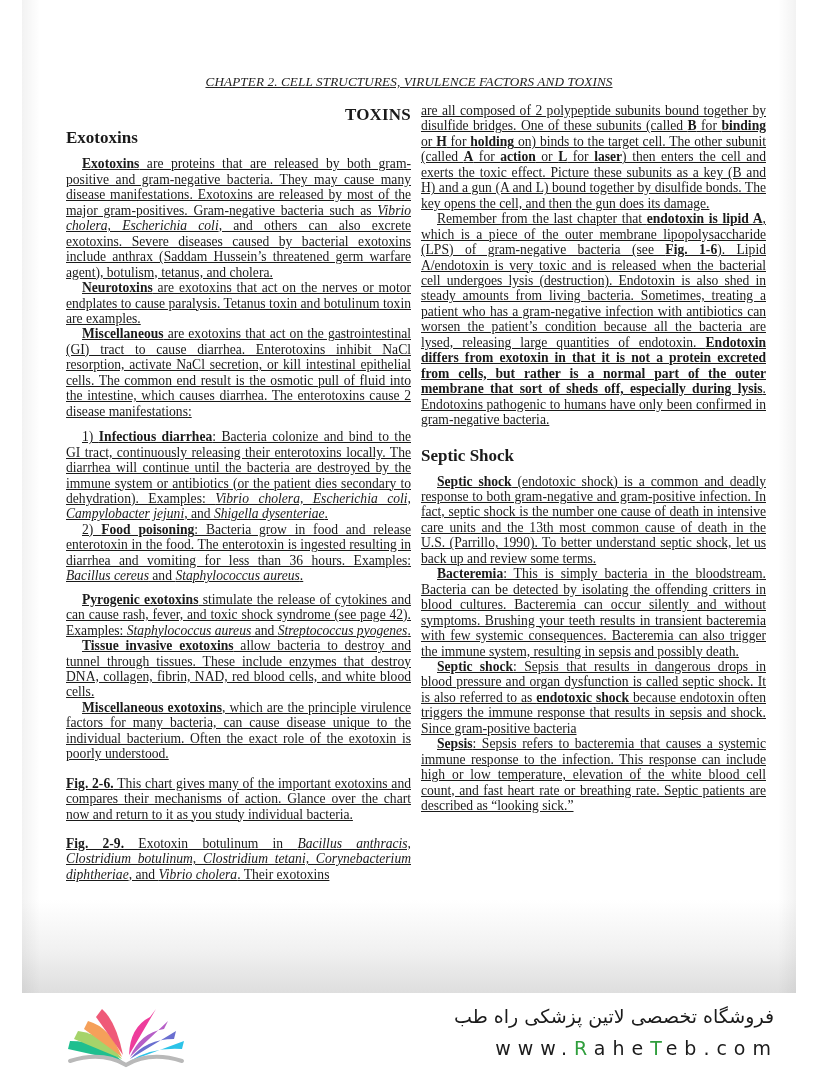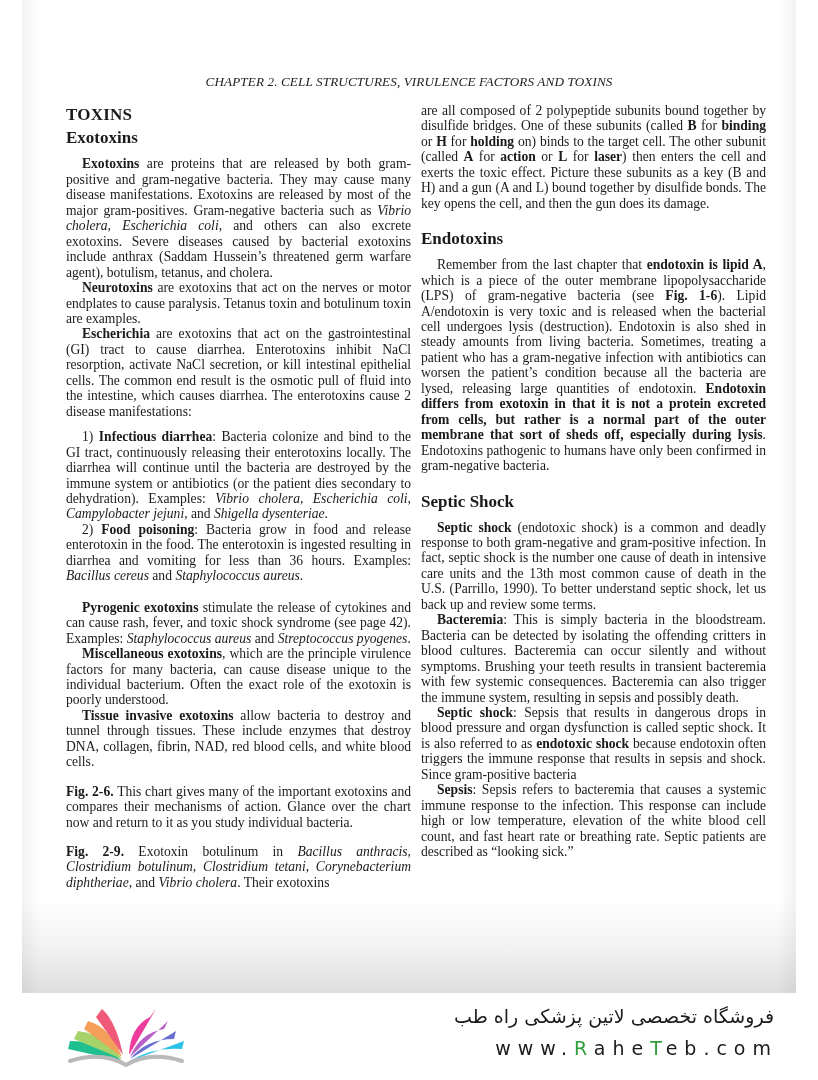--- a/index.html
+++ b/index.html
@@ -7,36 +7,36 @@
          font-family: "DejaVu Serif", "Liberation Serif", serif; color: #1a1a1a; }
 
   .page { position: absolute; left: 22px; top: 0; width: 774px; height: 993px;
           background: linear-gradient(to bottom, #ffffff 0px, #ffffff 900px, #f1f1f1 950px, #dedede 993px); }
   .page::before, .page::after { content: ""; position: absolute; top: 0; bottom: 0; width: 18px; }
   .page::before { left: 0; background: linear-gradient(to right, rgba(0,0,0,0.05), rgba(0,0,0,0)); }
   .page::after  { right: 0; background: linear-gradient(to left, rgba(0,0,0,0.05), rgba(0,0,0,0)); }
 
   .running-head { position: absolute; top: 74px; left: 0; width: 818px; text-align: center;
                   font-family: "Liberation Serif", serif; font-style: italic; font-size: 13.2px;
-                  letter-spacing: 0.1px; color: #222; }
+                  letter-spacing: 0.1px; color: #222; text-decoration: underline; }
 
   .col { position: absolute; top: 103px; width: 345px;
          font-family: "Liberation Serif", serif; font-size: 13.6px; line-height: 15.45px;
          text-align: justify; hyphens: manual; }
   .col-left  { left: 66px; }
   .col-right { left: 421px; }
 
-  .sec-title { font-family: "Liberation Serif", serif; font-weight: bold; text-align: left;
+  .sec-title { font-family: "Liberation Serif", serif; font-weight: bold; text-align: right;
                font-size: 17px; margin: 4px 0 6px 0; letter-spacing: 0.2px; }
   .h2 { font-family: "Liberation Serif", serif; font-weight: bold; font-size: 17px;
         margin: 0 0 8px 0; line-height: 20px; }
-  p { margin: 0; text-indent: 16px; }
+  p { margin: 0; text-indent: 16px; text-decoration: underline; }
   p.noindent { text-indent: 0; }
   p.gap-before { margin-top: 10px; }
-  p.gap-before-lg { margin-top: 16px; }
+  p.gap-before-lg { margin-top: 8px; }
   p.fig { text-indent: 0; margin-top: 14px; }
   .b { font-weight: bold; }
   .i { font-style: italic; }
   .h2.gap { margin-top: 18px; }
 
   .footer { position: absolute; left: 0; top: 993px; width: 818px; height: 66px; background: #ffffff; }
   .logo { position: absolute; left: 62px; top: 12px; width: 128px; height: 68px; }
   .shop-name { position: absolute; right: 44px; top: 12px; direction: rtl;
                font-family: "DejaVu Sans", sans-serif; font-size: 19px; color: #1b1b1b; }
   .site-url { position: absolute; right: 40px; top: 44px; font-family: "DejaVu Sans", sans-serif;
@@ -50,36 +50,35 @@
 </div>
 
 <div class="running-head">CHAPTER 2.  CELL STRUCTURES, VIRULENCE FACTORS AND TOXINS</div>
 
 <div class="col col-left">
   <div class="sec-title">TOXINS</div>
   <div class="h2">Exotoxins</div>
   <div>
       <p><span class="b">Exotoxins</span><span> are proteins that are released by both gram-positive and gram-negative bacteria. They may cause many disease manifestations. Exotoxins are released by most of the major gram-positives. Gram-negative bacteria such as </span><span class="i">Vibrio cholera, Escherichia coli</span><span>, and others can also excrete exotoxins. Severe diseases caused by bacterial exotoxins include anthrax (Saddam Hussein’s threatened germ warfare agent), botulism, tetanus, and cholera.</span></p>
       <p><span class="b">Neurotoxins</span><span> are exotoxins that act on the nerves or motor endplates to cause paralysis. Tetanus toxin and botulinum toxin are examples.</span></p>
-      <p><span class="b">Escherichia</span><span> are exotoxins that act on the gastrointestinal (GI) tract to cause diarrhea. Enterotoxins inhibit NaCl resorption, activate NaCl secretion, or kill intestinal epithelial cells. The common end result is the osmotic pull of fluid into the intestine, which causes diarrhea. The enterotoxins cause 2 disease manifestations:</span></p>
+      <p><span class="b">Miscellaneous</span><span> are exotoxins that act on the gastrointestinal (GI) tract to cause diarrhea. Enterotoxins inhibit NaCl resorption, activate NaCl secretion, or kill intestinal epithelial cells. The common end result is the osmotic pull of fluid into the intestine, which causes diarrhea. The enterotoxins cause 2 disease manifestations:</span></p>
       <p class="gap-before"><span>1) </span><span class="b">Infectious diarrhea</span><span>: Bacteria colonize and bind to the GI tract, continuously releasing their enterotoxins locally. The diarrhea will continue until the bacteria are destroyed by the immune system or antibiotics (or the patient dies secondary to dehydration). Examples: </span><span class="i">Vibrio cholera, Escherichia coli, Campylobacter jejuni</span><span>, and </span><span class="i">Shigella dysenteriae</span><span>.</span></p>
       <p><span>2) </span><span class="b">Food poisoning</span><span>: Bacteria grow in food and release enterotoxin in the food. The enterotoxin is ingested resulting in diarrhea and vomiting for less than 36 hours. Examples: </span><span class="i">Bacillus cereus</span><span> and </span><span class="i">Staphylococcus aureus</span><span>.</span></p>
       <p class="gap-before-lg"><span class="b">Pyrogenic exotoxins</span><span> stimulate the release of cytokines and can cause rash, fever, and toxic shock syndrome (see page 42). Examples: </span><span class="i">Staphylococcus aureus</span><span> and </span><span class="i">Streptococcus pyogenes</span><span>.</span></p>
+      <p><span class="b">Tissue invasive exotoxins</span><span> allow bacteria to destroy and tunnel through tissues. These include enzymes that destroy DNA, collagen, fibrin, NAD, red blood cells, and white blood cells.</span></p>
       <p><span class="b">Miscellaneous exotoxins</span><span>, which are the principle virulence factors for many bacteria, can cause disease unique to the individual bacterium. Often the exact role of the exotoxin is poorly understood.</span></p>
-      <p><span class="b">Tissue invasive exotoxins</span><span> allow bacteria to destroy and tunnel through tissues. These include enzymes that destroy DNA, collagen, fibrin, NAD, red blood cells, and white blood cells.</span></p>
       <p class="fig"><span class="b">Fig. 2-6.</span><span>   This chart gives many of the important exotoxins and compares their mechanisms of action. Glance over the chart now and return to it as you study individual bacteria.</span></p>
       <p class="fig"><span class="b">Fig. 2-9.</span><span>   Exotoxin botulinum in </span><span class="i">Bacillus anthracis, Clostridium botulinum, Clostridium tetani, Corynebacterium diphtheriae</span><span>, and </span><span class="i">Vibrio cholera</span><span>. Their exotoxins</span></p>
     </div>
 </div>
 
 <div class="col col-right">
   <div>
       <p class="noindent"><span>are all composed of 2 polypeptide subunits bound together by disulfide bridges. One of these subunits (called </span><span class="b">B</span><span> for </span><span class="b">binding</span><span> or </span><span class="b">H</span><span> for </span><span class="b">holding</span><span> on) binds to the target cell. The other subunit (called </span><span class="b">A</span><span> for </span><span class="b">action</span><span> or </span><span class="b">L</span><span> for </span><span class="b">laser</span><span>) then enters the cell and exerts the toxic effect. Picture these subunits as a key (B and H) and a gun (A and L) bound together by disulfide bonds. The key opens the cell, and then the gun does its damage.</span></p>
     </div>
-  <div class="h2 gap">Endotoxins</div>
   <div>
       <p><span>Remember from the last chapter that </span><span class="b">endotoxin is lipid A</span><span>, which is a piece of the outer membrane lipopolysaccharide (LPS) of gram-negative bacteria (see </span><span class="b">Fig. 1-6</span><span>). Lipid A/endotoxin is very toxic and is released when the bacterial cell undergoes lysis (destruction). Endotoxin is also shed in steady amounts from living bacteria. Sometimes, treating a patient who has a gram-negative infection with antibiotics can worsen the patient’s condition because all the bacteria are lysed, releasing large quantities of endotoxin. </span><span class="b">Endotoxin differs from exotoxin in that it is not a protein excreted from cells, but rather is a normal part of the outer membrane that sort of sheds off, especially during lysis</span><span>. Endotoxins pathogenic to humans have only been confirmed in gram-negative bacteria.</span></p>
     </div>
   <div class="h2 gap">Septic Shock</div>
   <div>
       <p><span class="b">Septic shock</span><span> (endotoxic shock) is a common and deadly response to both gram-negative and gram-positive infection. In fact, septic shock is the number one cause of death in intensive care units and the 13th most common cause of death in the U.S. (Parrillo, 1990). To better understand septic shock, let us back up and review some terms.</span></p>
       <p><span class="b">Bacteremia</span><span>: This is simply bacteria in the bloodstream. Bacteria can be detected by isolating the offending critters in blood cultures. Bacteremia can occur silently and without symptoms. Brushing your teeth results in transient bacteremia with few systemic consequences. Bacteremia can also trigger the immune system, resulting in sepsis and possibly death.</span></p>
       <p><span class="b">Septic shock</span><span>: Sepsis that results in dangerous drops in blood pressure and organ dysfunction is called septic shock. It is also referred to as </span><span class="b">endotoxic shock</span><span> because endotoxin often triggers the immune response that results in sepsis and shock. Since gram-positive bacteria</span></p>
       <p><span class="b">Sepsis</span><span>: Sepsis refers to bacteremia that causes a systemic immune response to the infection. This response can include high or low temperature, elevation of the white blood cell count, and fast heart rate or breathing rate. Septic patients are described as “looking sick.”</span></p>
     </div>

